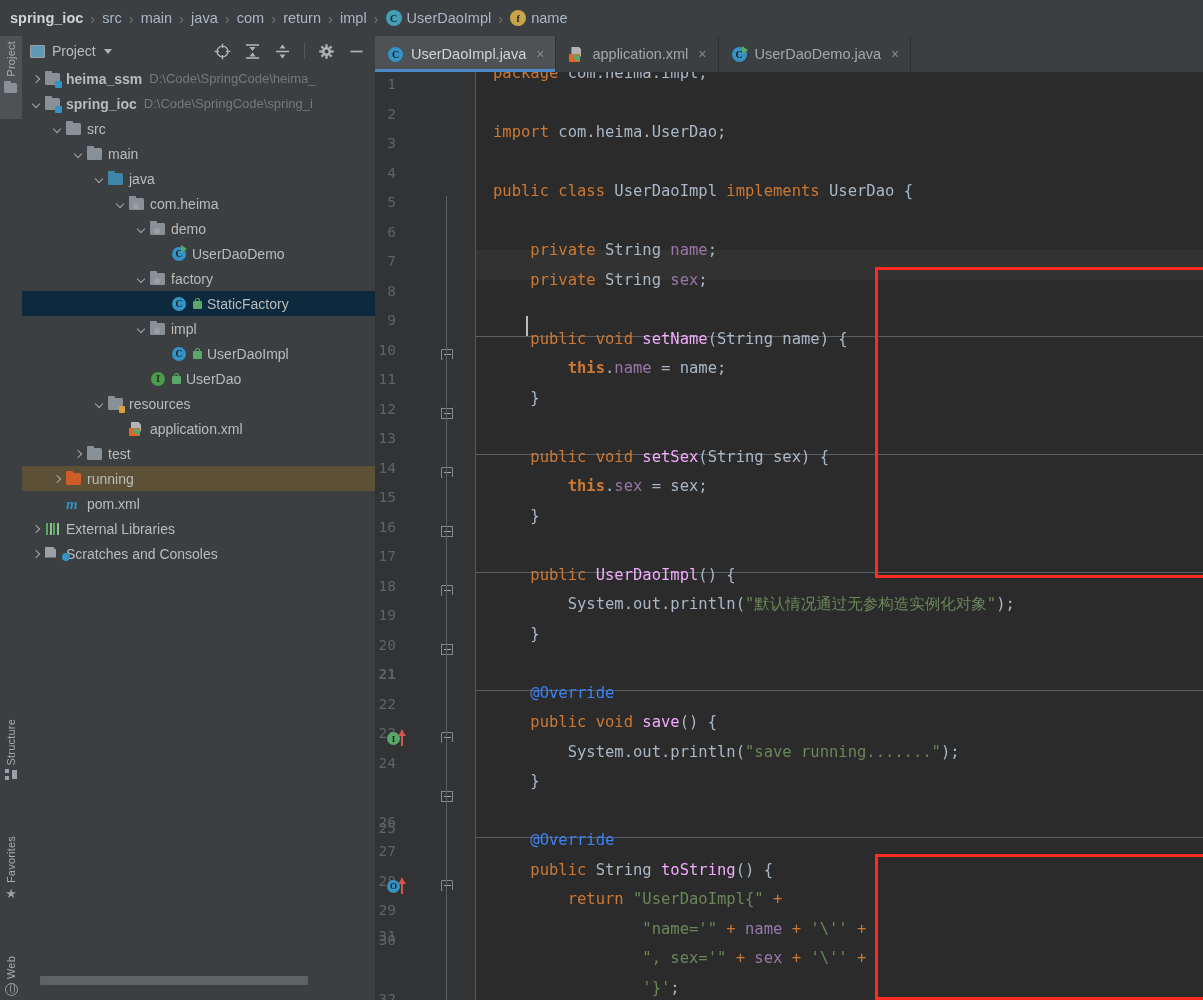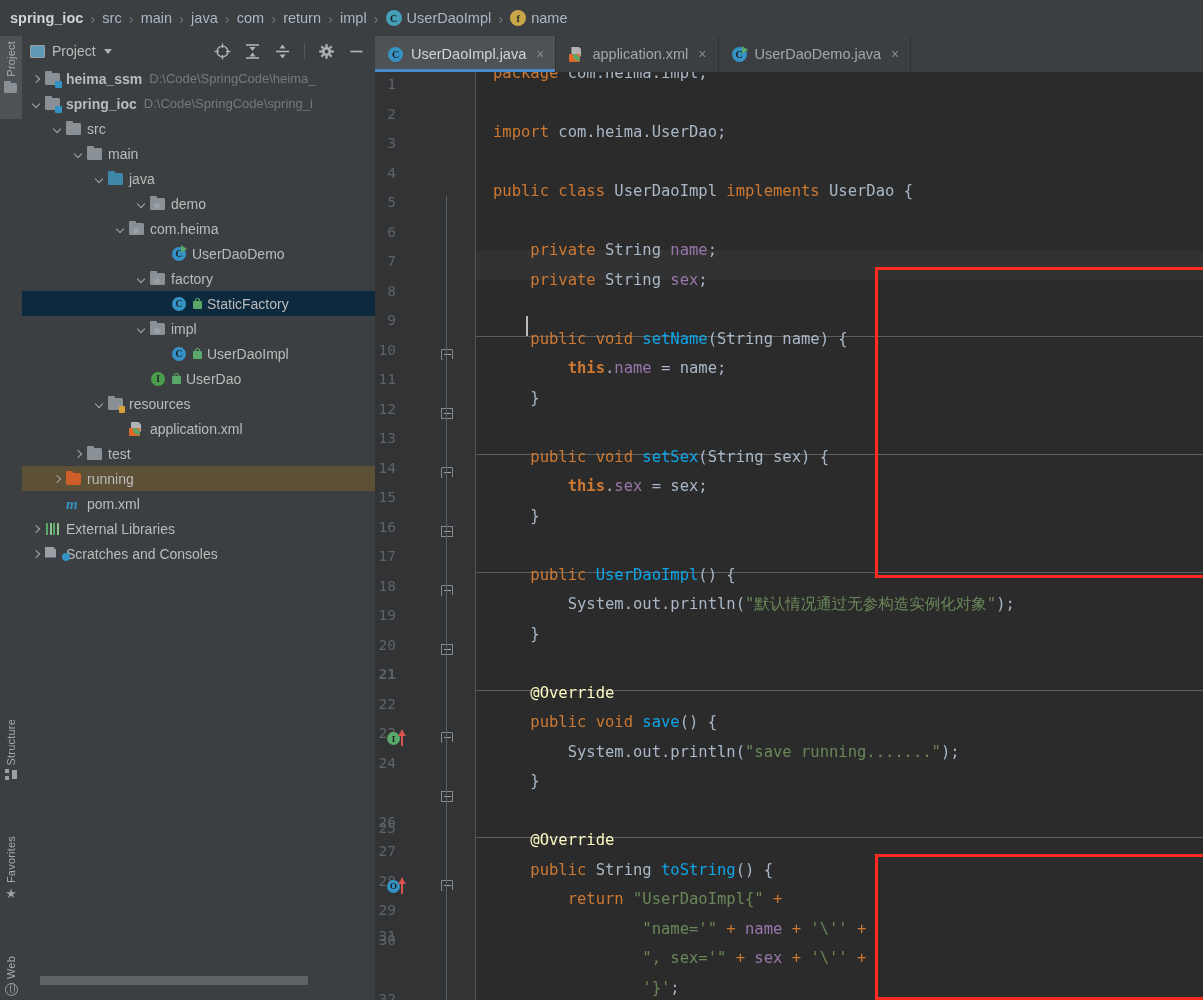--- a/index.html
+++ b/index.html
@@ -177,23 +177,23 @@
     color:#a9b7c6;
   }
   .cl{position:absolute;left:17px;white-space:pre;}
   .caret{position:absolute;width:1.5px;height:20px;background:#bbbbbb;}
 
   
   .kw{color:#cc7832;}
   .kwb{color:#cc7832;font-weight:bold;}
   .pl{color:#a9b7c6;}
   .fld2{color:#9876aa;}
-  .mth{color:#0ea5e9;}
+  .mth{color:#f0abfc;}
   .str{color:#6a8759;}
-  .ann{color:#fef9c3;}
+  .ann{color:#3b82f6;}
   .cls2{color:#a9b7c6;}
 
   
   .redbox{position:absolute;border:3px solid #ff2a22;box-sizing:border-box;pointer-events:none;}
 </style>
 </head>
 <body>
 
 <div id="app">
 
@@ -365,36 +365,36 @@
         </div>
         <div class="row">
           <span style="display: inline-block; flex: 0 0 auto; width: 71px;"></span>
           <span class="arrow d"></span>
           <span class="ic">
             <span class="fol blue"></span>
           </span>
           <span class="lbl">java</span>
         </div>
         <div class="row">
+          <span style="display: inline-block; flex: 0 0 auto; width: 92px;"></span>
+          <span class="arrow d"></span>
+          <span class="ic">
+            <span class="fol"></span>
+            <span class="badge dot"></span>
+          </span>
+          <span class="lbl">com.heima</span>
+        </div>
+        <div class="row">
           <span style="display: inline-block; flex: 0 0 auto; width: 113px;"></span>
           <span class="arrow d"></span>
           <span class="ic">
             <span class="fol"></span>
             <span class="badge dot"></span>
           </span>
           <span class="lbl">demo</span>
-        </div>
-        <div class="row">
-          <span style="display: inline-block; flex: 0 0 auto; width: 92px;"></span>
-          <span class="arrow d"></span>
-          <span class="ic">
-            <span class="fol"></span>
-            <span class="badge dot"></span>
-          </span>
-          <span class="lbl">com.heima</span>
         </div>
         <div class="row">
           <span style="display: inline-block; flex: 0 0 auto; width: 134px;"></span>
           <span class="arrow"></span>
           <span class="ic">
             <span class="circ run">C</span>
             <span class="runarrow"></span>
           </span>
           <span class="lbl">UserDaoDemo</span>
         </div>

